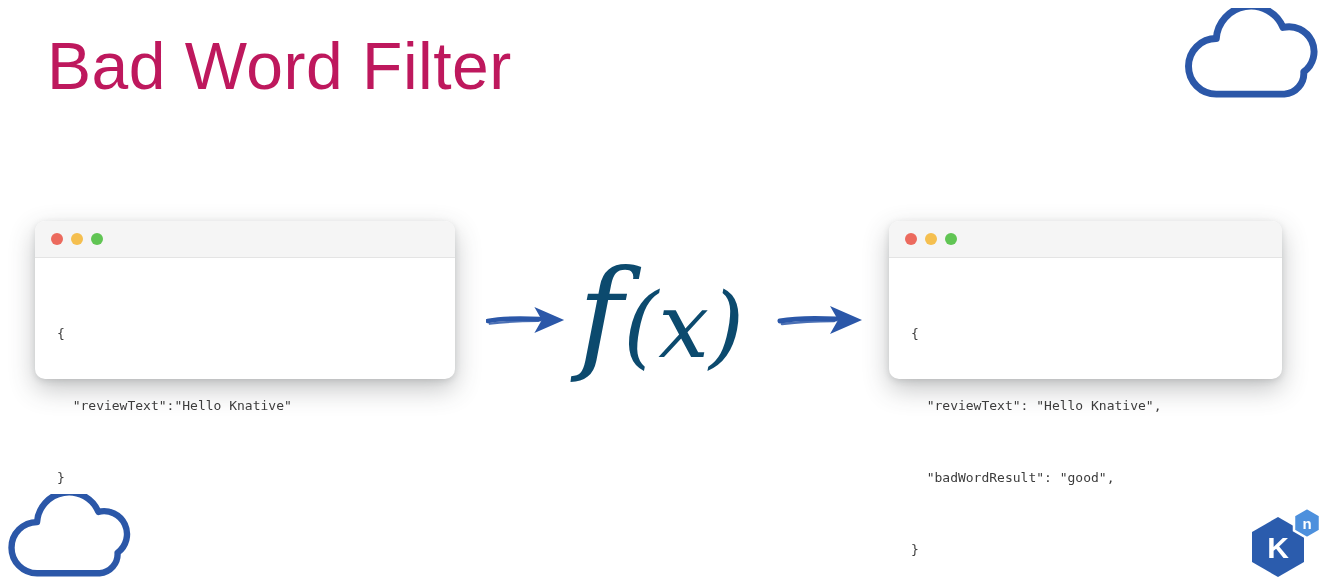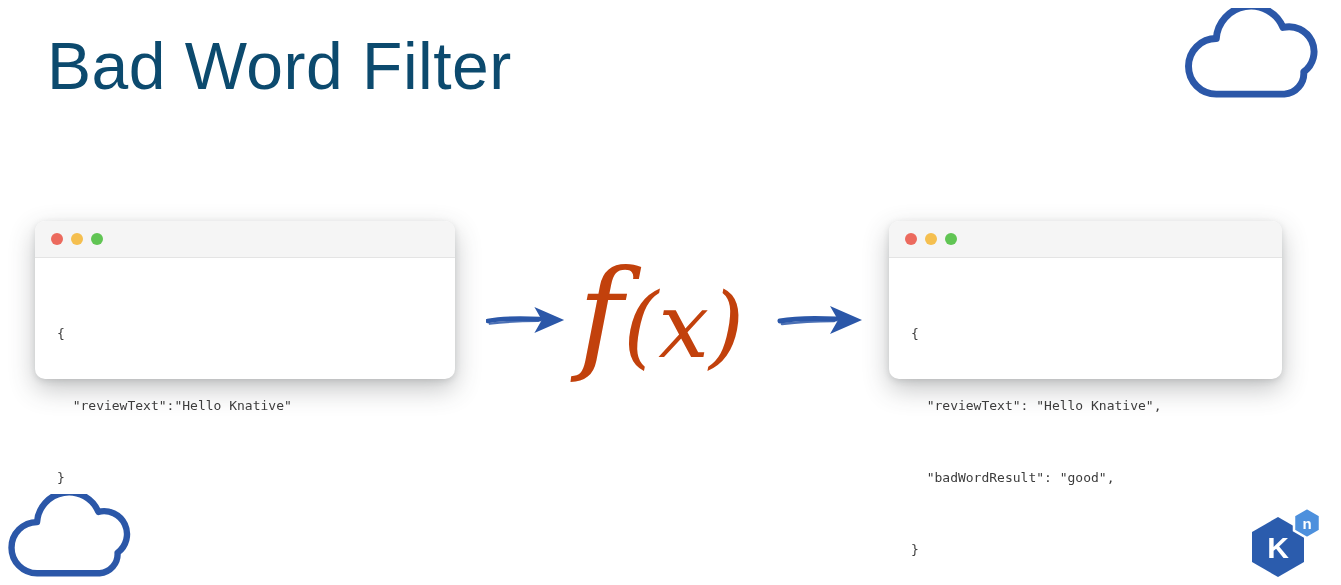--- a/index.html
+++ b/index.html
@@ -4,21 +4,21 @@
 <style>
   html,body { margin:0; padding:0; background:#ffffff; }
   .slide {
     position:relative; width:1341px; height:585px;
     background:#ffffff; overflow:hidden;
     font-family:"Liberation Sans", sans-serif;
   }
   .title {
     position:absolute; left:47px; top:28px;
     font-size:66px; font-weight:500; letter-spacing:0.5px;
-    color:#0c4a6e; margin:0;
+    color:#be185d; margin:0;
   }
   
   .window {
     position:absolute; background:#ffffff; border-radius:10px;
     box-shadow:0 10px 26px rgba(60,64,67,0.30), 0 2px 6px rgba(60,64,67,0.15);
   }
   .window-header {
     height:36px; background:#f5f5f5; border-bottom:1px solid #e4e4e4;
     border-radius:10px 10px 0 0;
     display:flex; align-items:center; padding-left:16px; gap:8px;
@@ -33,21 +33,21 @@
     font-size:13px; line-height:24px; color:#3c3c3c;
     white-space:pre;
   }
   .input-window  { left:35px;  top:221px; width:420px; height:158px; }
   .output-window { left:889px; top:221px; width:393px; height:158px; }
 
   
   .fx {
     position:absolute; left:578px; top:244px;
     font-family:"DejaVu Serif", serif; font-style:italic;
-    color:#c2410c; white-space:nowrap;
+    color:#0c4a6e; white-space:nowrap;
   }
   .fx .f    { font-size:122px; }
   .fx .rest { font-size:90px; }
   .arrow { position:absolute; }
   .arrow-left  { left:486px; top:300px; width:80px; height:40px; }
   .arrow-right { left:776px; top:300px; width:90px; height:40px; }
 
   .cloud { position:absolute; }
   .cloud-top-right   { left:1176px; top:8px;   width:150px; height:100px; }
   .cloud-bottom-left { left:4px;    top:494px; width:130px; height:92px;  }

